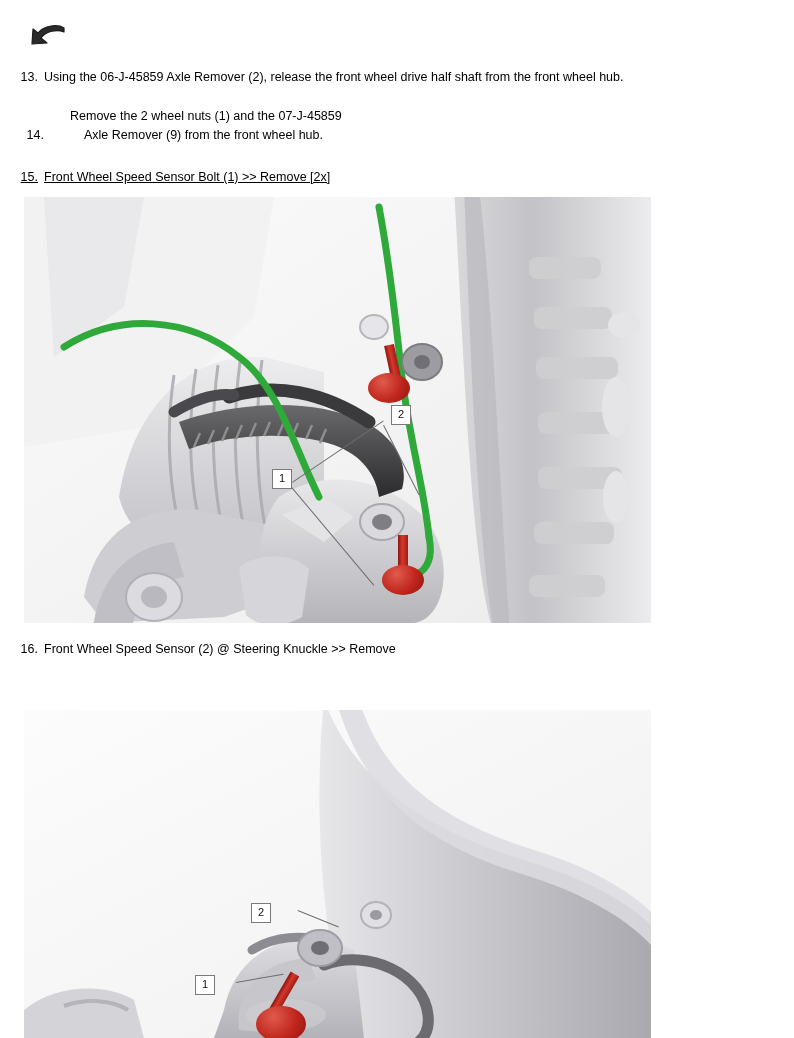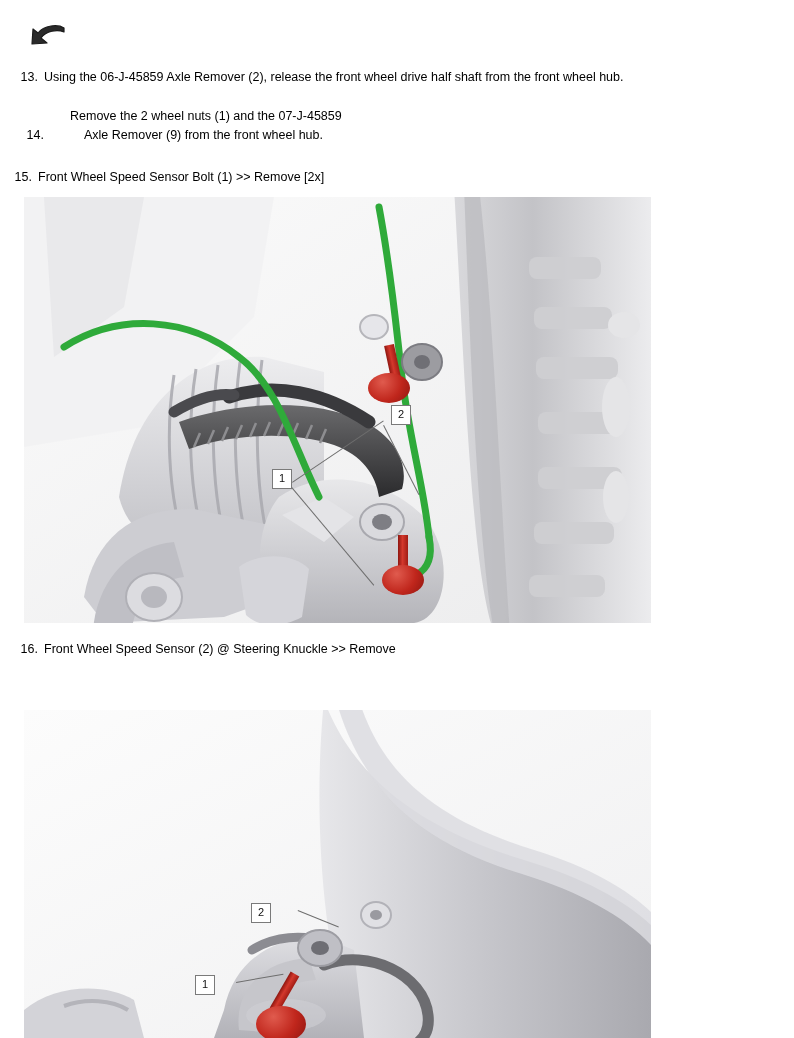--- a/index.html
+++ b/index.html
@@ -50,21 +50,21 @@
   .step .txt {
     flex: 1 1 auto;
   }
   .step .txt .cont {
     display: block;
     padding-left: 14px;
   }
 
   #step13 { left: 14px; top: 68px; width: 740px; }
   #step14 { left: 20px; top: 107px; width: 740px; gap: 20px; }
-  #step15 { left: 8px; top: 168px; width: 740px; }
+  #step15 { left: 14px; top: 168px; width: 740px; text-decoration: underline; }
   #step16 { left: 14px; top: 640px; width: 740px; }
   #step17 { left: 14px; top: 678px; width: 740px; }
 
   
   .figure {
     position: absolute;
     overflow: hidden;
     background: #f4f4f4;
   }
   #fig1 { left: 24px; top: 197px; width: 627px; height: 426px; }

